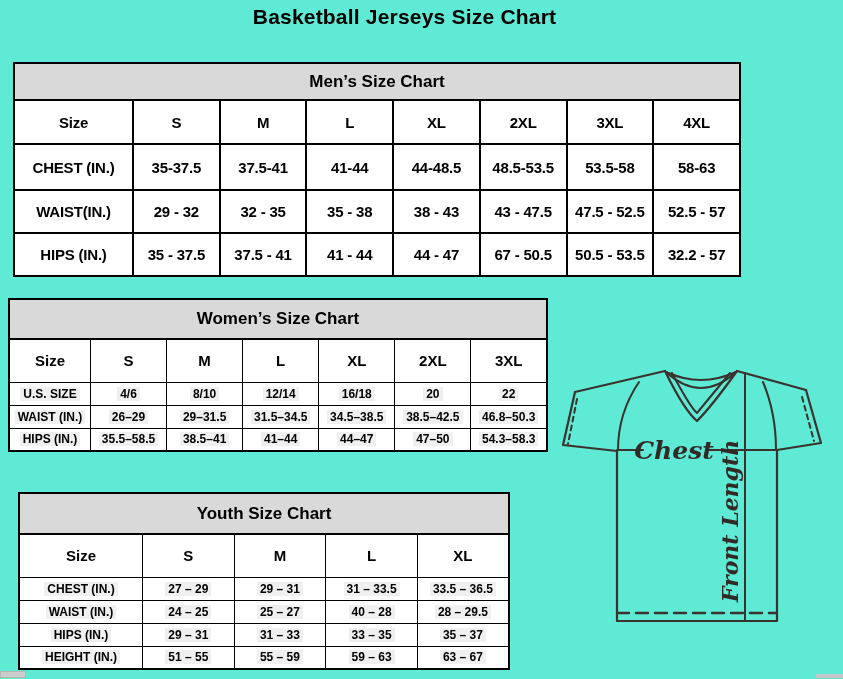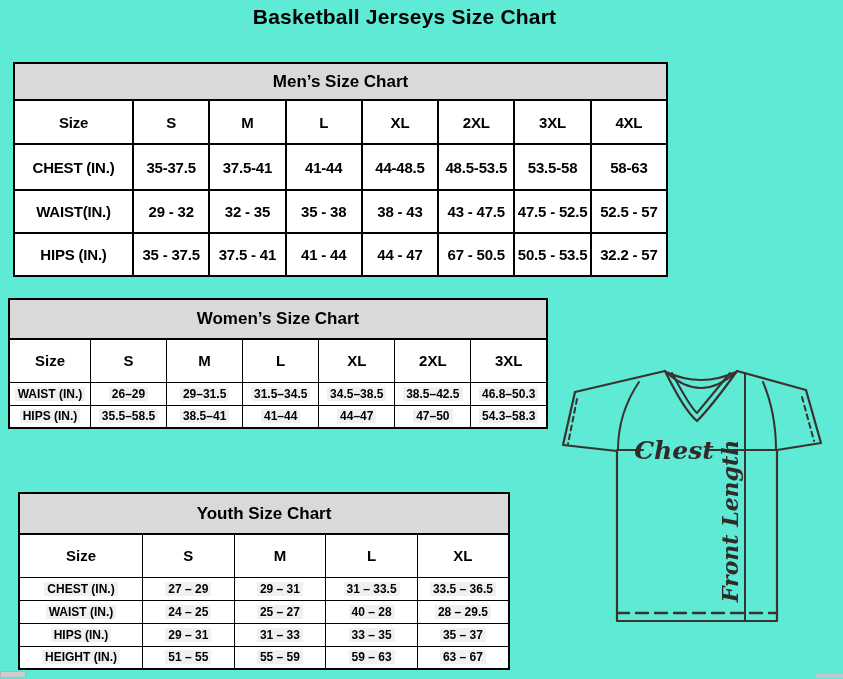--- a/index.html
+++ b/index.html
@@ -14,21 +14,21 @@
   }
   .block{position:absolute;box-sizing:border-box;}
   .band{
     box-sizing:border-box;background:#d9d9d9;border:2px solid #000;border-bottom:none;
     display:flex;align-items:center;justify-content:center;
     font-weight:bold;font-size:17px;
   }
   table{width:100%;border-collapse:collapse;table-layout:fixed;background:#fff;}
   th,td{text-align:center;vertical-align:middle;font-weight:bold;padding:0;overflow:hidden;white-space:nowrap;}
   
-  #men-block{left:13px;top:62px;width:655px;}
+  #men-block{left:13px;top:62px;width:728px;}
   #men-block .band{height:37px;}
   #men-block table{border:2px solid #000;}
   #men-block th,#men-block td{border:2px solid #000;font-size:15px;letter-spacing:-0.2px;}
   #men-block thead tr{height:44px;}
   #men-block tbody tr{height:43px;}
   #men-block tbody tr:first-child{height:46px;}
   #men-block tr > *:first-child{width:117px;}
   
   #women-block{left:8px;top:298px;width:540px;}
   #women-block .band{height:40px;}
@@ -127,20 +127,29 @@
             <th>S</th>
             <th>M</th>
             <th>L</th>
             <th>XL</th>
             <th>2XL</th>
             <th>3XL</th>
           </tr>
         </thead>
       <tbody>
           <tr>
+            <th><span class="hl">U.S. SIZE</span></th>
+            <td><span class="hl">4/6</span></td>
+            <td><span class="hl">8/10</span></td>
+            <td><span class="hl">12/14</span></td>
+            <td><span class="hl">16/18</span></td>
+            <td><span class="hl">20</span></td>
+            <td><span class="hl">22</span></td>
+          </tr>
+          <tr>
             <th><span class="hl">WAIST (IN.)</span></th>
             <td><span class="hl">26–29</span></td>
             <td><span class="hl">29–31.5</span></td>
             <td><span class="hl">31.5–34.5</span></td>
             <td><span class="hl">34.5–38.5</span></td>
             <td><span class="hl">38.5–42.5</span></td>
             <td><span class="hl">46.8–50.3</span></td>
           </tr>
           <tr>
             <th><span class="hl">HIPS (IN.)</span></th>

